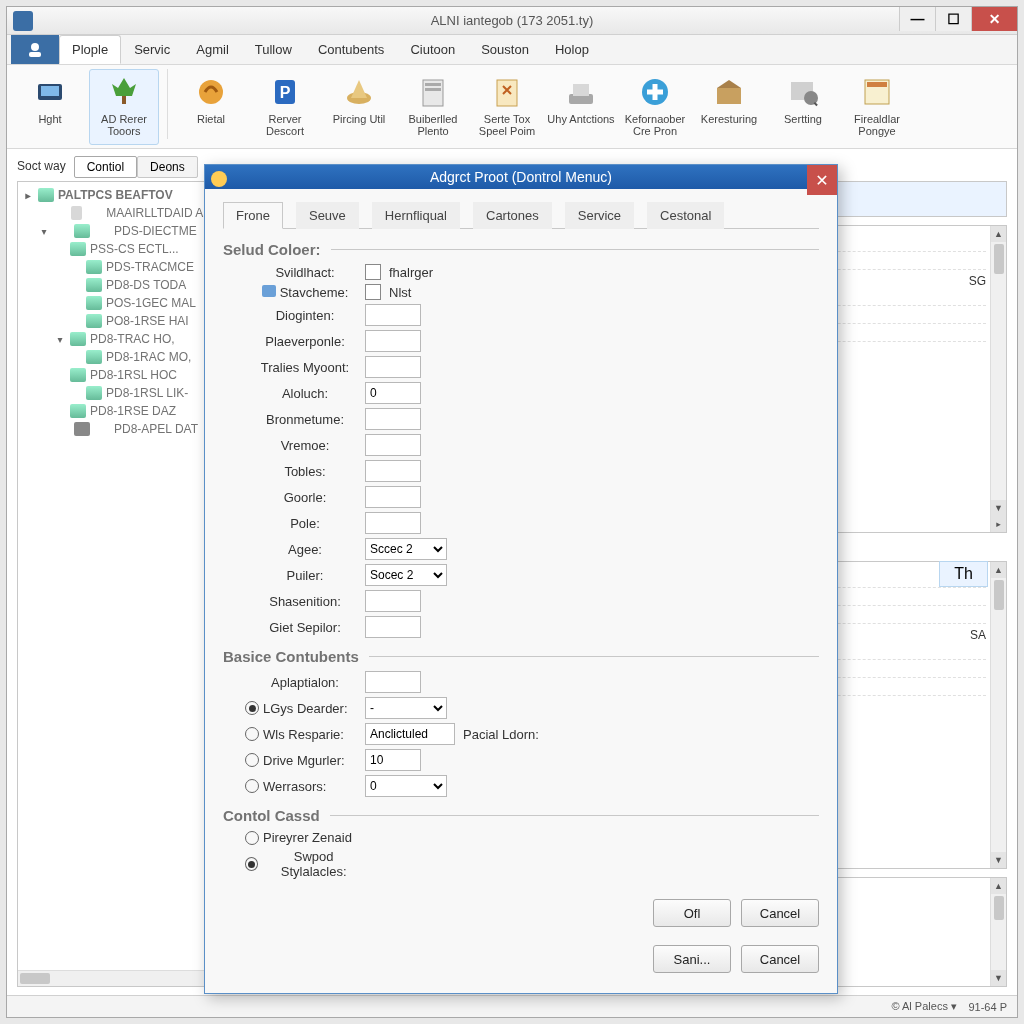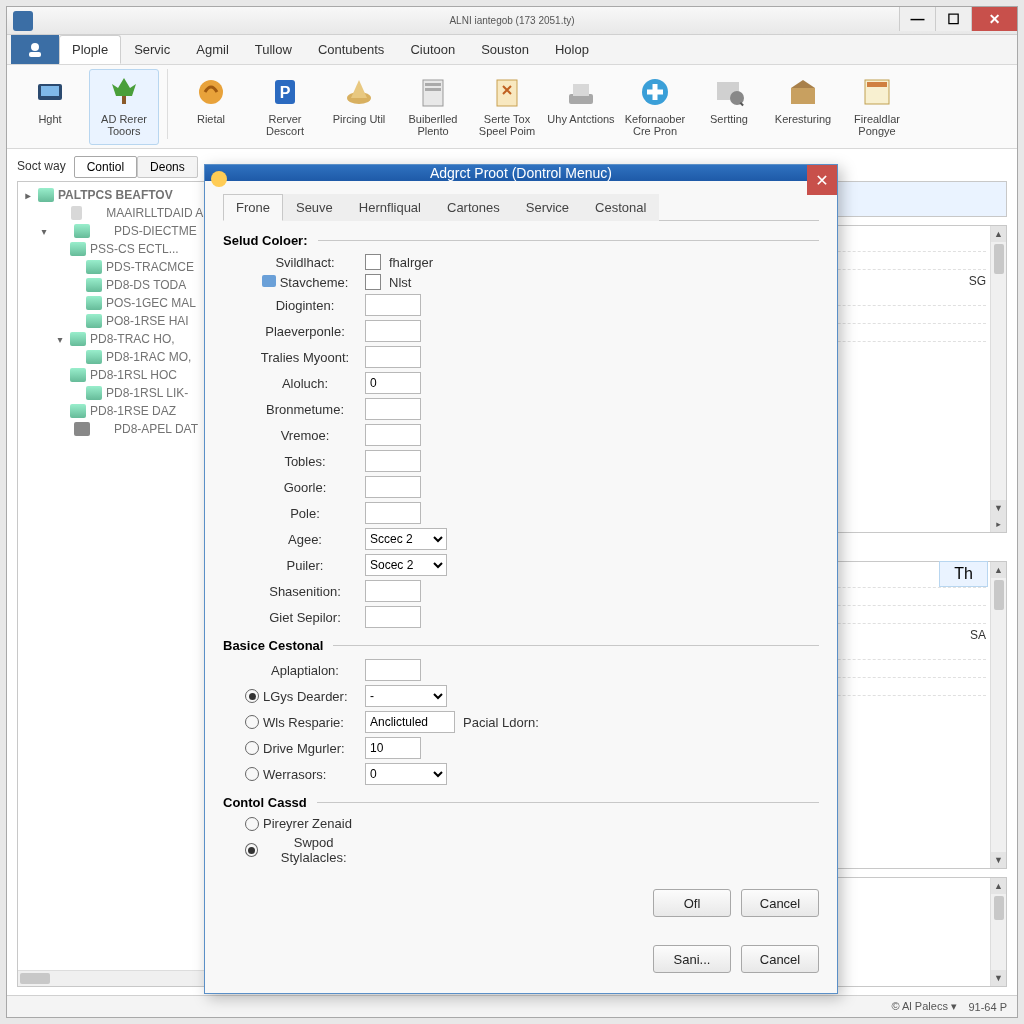--- a/index.html
+++ b/index.html
@@ -1,21 +1,21 @@
 <!DOCTYPE html>
 <html><head>
 <meta charset="utf-8">
 <style>
 * { box-sizing: border-box; font-family: "Segoe UI", Tahoma, sans-serif; }
 body { margin: 0; width: 1024px; height: 1024px; background: #e8e8e8; overflow: hidden; position: relative; }
 
 
 .main-window { position: absolute; top: 6px; left: 6px; right: 6px; bottom: 6px; background: #fff; border: 1px solid #a8a8a8; display: flex; flex-direction: column; }
 .titlebar { height: 28px; background: linear-gradient(#f8f8f8,#e8e8e8); display: flex; align-items: center; justify-content: center; position: relative; border-bottom: 1px solid #d0d0d0; }
-.titlebar .title { font-size: 10px; color: #555; }
+.titlebar .title { font-size: 13px; color: #555; }
 .titlebar .win-controls { position: absolute; right: 0; top: 0; display: flex; }
 .win-btn { width: 36px; height: 24px; display: flex; align-items: center; justify-content: center; font-size: 14px; font-weight: bold; background: #efefef; border-left: 1px solid #ccc; cursor: pointer; }
 .win-btn.close { background: #c8504b; color: #fff; width: 46px; }
 .titlebar .app-icon { position: absolute; left: 6px; top: 4px; width: 20px; height: 20px; background: #3b6ea5; border-radius: 3px; }
 
 
 .menubar { height: 30px; background: #f4f4f4; display: flex; align-items: stretch; border-bottom: 1px solid #d8d8d8; padding-left: 4px; }
 .menubar-slot { width:48px; display:flex; align-items:center; justify-content:center; background:#3b6ea5; }
 .menubar-slot svg { width:20px; height:20px; }
 .menu-item { padding: 6px 12px; font-size: 13px; color: #333; cursor: pointer; border: 1px solid transparent; }
@@ -59,44 +59,44 @@
 .vscroll .thumb { position:absolute; right:2px; width:10px; background:#c8c8c8; border-radius:2px; }
 .panel-content { padding:8px 20px 8px 8px; font-size:12px; color:#333; }
 .th-tab { position:absolute; top:-1px; right:18px; padding:3px 14px; background:#eaf3ff; border:1px solid #b8d6f0; font-size:16px; }
 .hline { height:14px; border-bottom:1px dashed #e0e0e0; margin:4px 0; }
 
 
 .statusbar { height:22px; background:#f4f4f4; border-top:1px solid #d0d0d0; display:flex; align-items:center; justify-content:flex-end; font-size:11px; color:#555; padding:0 10px; gap:12px; }
 
 
 .dialog { position:absolute; top:164px; left:204px; width:634px; height:830px; background:#f8f8f8; border:1px solid #5a8fc7; box-shadow:4px 4px 14px rgba(0,0,0,.25); display:flex; flex-direction:column; }
-.dlg-title { height:16px; background:linear-gradient(#2f72c0,#1e5aa8); color:#fff; display:flex; align-items:center; justify-content:center; position:relative; font-size:14px; }
+.dlg-title { height:24px; background:linear-gradient(#2f72c0,#1e5aa8); color:#fff; display:flex; align-items:center; justify-content:center; position:relative; font-size:14px; }
 .dlg-title .dlg-ico { position:absolute; left:6px; top:6px; width:16px; height:16px; background:#fc5; border-radius:50%; }
 .dlg-close { position:absolute; right:0; top:0; width:30px; height:30px; background:#c8504b; color:#fff; display:flex; align-items:center; justify-content:center; font-size:16px; cursor:pointer; }
 
 .dlg-body { flex:1; padding:12px 18px 6px 18px; overflow:hidden; }
-.dlg-tabs { display:flex; gap:0; border-bottom:1px solid #c8c8c8; margin-bottom:12px; }
+.dlg-tabs { display:flex; gap:13px; border-bottom:1px solid #c8c8c8; margin-bottom:12px; }
 .dlg-tab { padding:5px 12px; font-size:13px; color:#444; border:1px solid transparent; border-bottom:none; cursor:pointer; background:#eee; position:relative; top:1px; }
 .dlg-tab.active { background:#f8f8f8; border-color:#c8c8c8; border-bottom:1px solid #f8f8f8; }
 
 .grp { margin-bottom:10px; }
-.grp-title { font-size:13px; font-weight:bold; color:#000000; margin-bottom:6px; display:flex; align-items:center; }
+.grp-title { font-size:15px; font-weight:bold; color:#737373; margin-bottom:6px; display:flex; align-items:center; }
 .grp-title::after { content:""; flex:1; height:1px; background:#c8c8c8; margin-left:10px; }
 .frow { display:flex; align-items:center; margin:4px 0 4px 22px; font-size:13px; color:#333; }
 .frow .flabel { width:120px;text-align:center; }
 .frow .flabel.rad { display:flex; align-items:center; gap:4px; }
 input.txt { width:56px; height:22px; border:1px solid #b8b8b8; font-size:12px; padding:1px 4px; background:#fff; }
 .chk { width:16px; height:16px; border:1px solid #888; background:#fff; display:inline-block; }
 .chk.filled { background:#5a8fc7; }
 select.sel { height:22px; width:82px; border:1px solid #b8b8b8; font-size:12px; background:#fff; }
 .radio { width:14px; height:14px; border:1px solid #666; border-radius:50%; display:inline-flex; align-items:center; justify-content:center; }
 .radio.checked::after { content:""; width:7px; height:7px; background:#333; border-radius:50%; }
 .after-label { margin-left:8px; font-size:13px; color:#333; }
 
-.dlg-buttons { display:flex; justify-content:flex-start; gap:22px; padding:6px 18px 14px; flex-wrap:wrap; }
+.dlg-buttons { display:flex; justify-content:flex-start; gap:12px; padding:6px 18px 14px; flex-wrap:wrap; }
 .btn { min-width:78px; height:28px; background:linear-gradient(#fcfcfc,#e8e8e8); border:1px solid #a8a8a8; border-radius:3px; font-size:13px; color:#222; cursor:pointer; }
 .btn-row { width:100%; display:flex; justify-content:flex-end; gap:10px; margin-bottom:6px; }
 
 
 .ico-server { background:linear-gradient(#9ec,#6b9); border-radius:2px; }
 .ico-group { background:#d8d8d8; border-radius:2px; }
 .ico-printer { background:#888; border-radius:2px; }
 </style>
 </head>
 <body>
@@ -211,35 +211,35 @@
           <svg width="36" height="36" viewBox="0 0 36 36">
             <circle cx="18" cy="18" r="13" fill="#3a9fd8"></circle>
             <path d="M18 10 L18 26 M10 18 L26 18" stroke="#fff" stroke-width="5"></path>
           </svg>
         </div>
         <span>Kefornaober Cre Pron</span>
       </div>
       <div class="ribbon-btn">
         <div class="ri">
           <svg width="36" height="36" viewBox="0 0 36 36">
+            <rect x="6" y="14" width="24" height="16" fill="#c8a060"></rect>
+            <path d="M6 14 L18 6 L30 14" fill="#a8804a"></path>
+          </svg>
+        </div>
+        <span>Keresturing</span>
+      </div>
+      <div class="ribbon-btn">
+        <div class="ri">
+          <svg width="36" height="36" viewBox="0 0 36 36">
             <rect x="6" y="8" width="22" height="18" fill="#d0d0d0"></rect>
             <circle cx="26" cy="24" r="7" fill="#888"></circle>
             <rect x="30" y="28" width="4" height="2" fill="#555" transform="rotate(45 30 28)"></rect>
           </svg>
         </div>
         <span>Sertting</span>
-      </div>
-      <div class="ribbon-btn">
-        <div class="ri">
-          <svg width="36" height="36" viewBox="0 0 36 36">
-            <rect x="6" y="14" width="24" height="16" fill="#c8a060"></rect>
-            <path d="M6 14 L18 6 L30 14" fill="#a8804a"></path>
-          </svg>
-        </div>
-        <span>Keresturing</span>
       </div>
       <div class="ribbon-btn">
         <div class="ri">
           <svg width="36" height="36" viewBox="0 0 36 36">
             <rect x="6" y="6" width="24" height="24" fill="#f8f0d0" stroke="#c0a050"></rect>
             <rect x="8" y="8" width="20" height="5" fill="#d08040"></rect>
           </svg>
         </div>
         <span>Firealdlar Pongye</span>
       </div>
@@ -458,21 +458,21 @@
             <input class="txt" value="" style="">
           </div>
           <div class="frow">
             <span class="flabel">Giet Sepilor:</span>
             <input class="txt" value="" style="">
           </div>
         </div>
     </div>
 
     <div class="grp">
-      <div class="grp-title">Basice Cestonal</div>
+      <div class="grp-title">Basice Contubents</div>
       <div id="g2rows">
           <div class="frow">
             <span class="flabel">Aplaptialon:</span>
             <input class="txt" value="" style="">
           </div>
           <div class="frow">
             <span class="flabel rad"><span class="radio checked"></span> LGys Dearder:</span>
             <select class="sel"><option>-</option></select>
           </div>
           <div class="frow">

